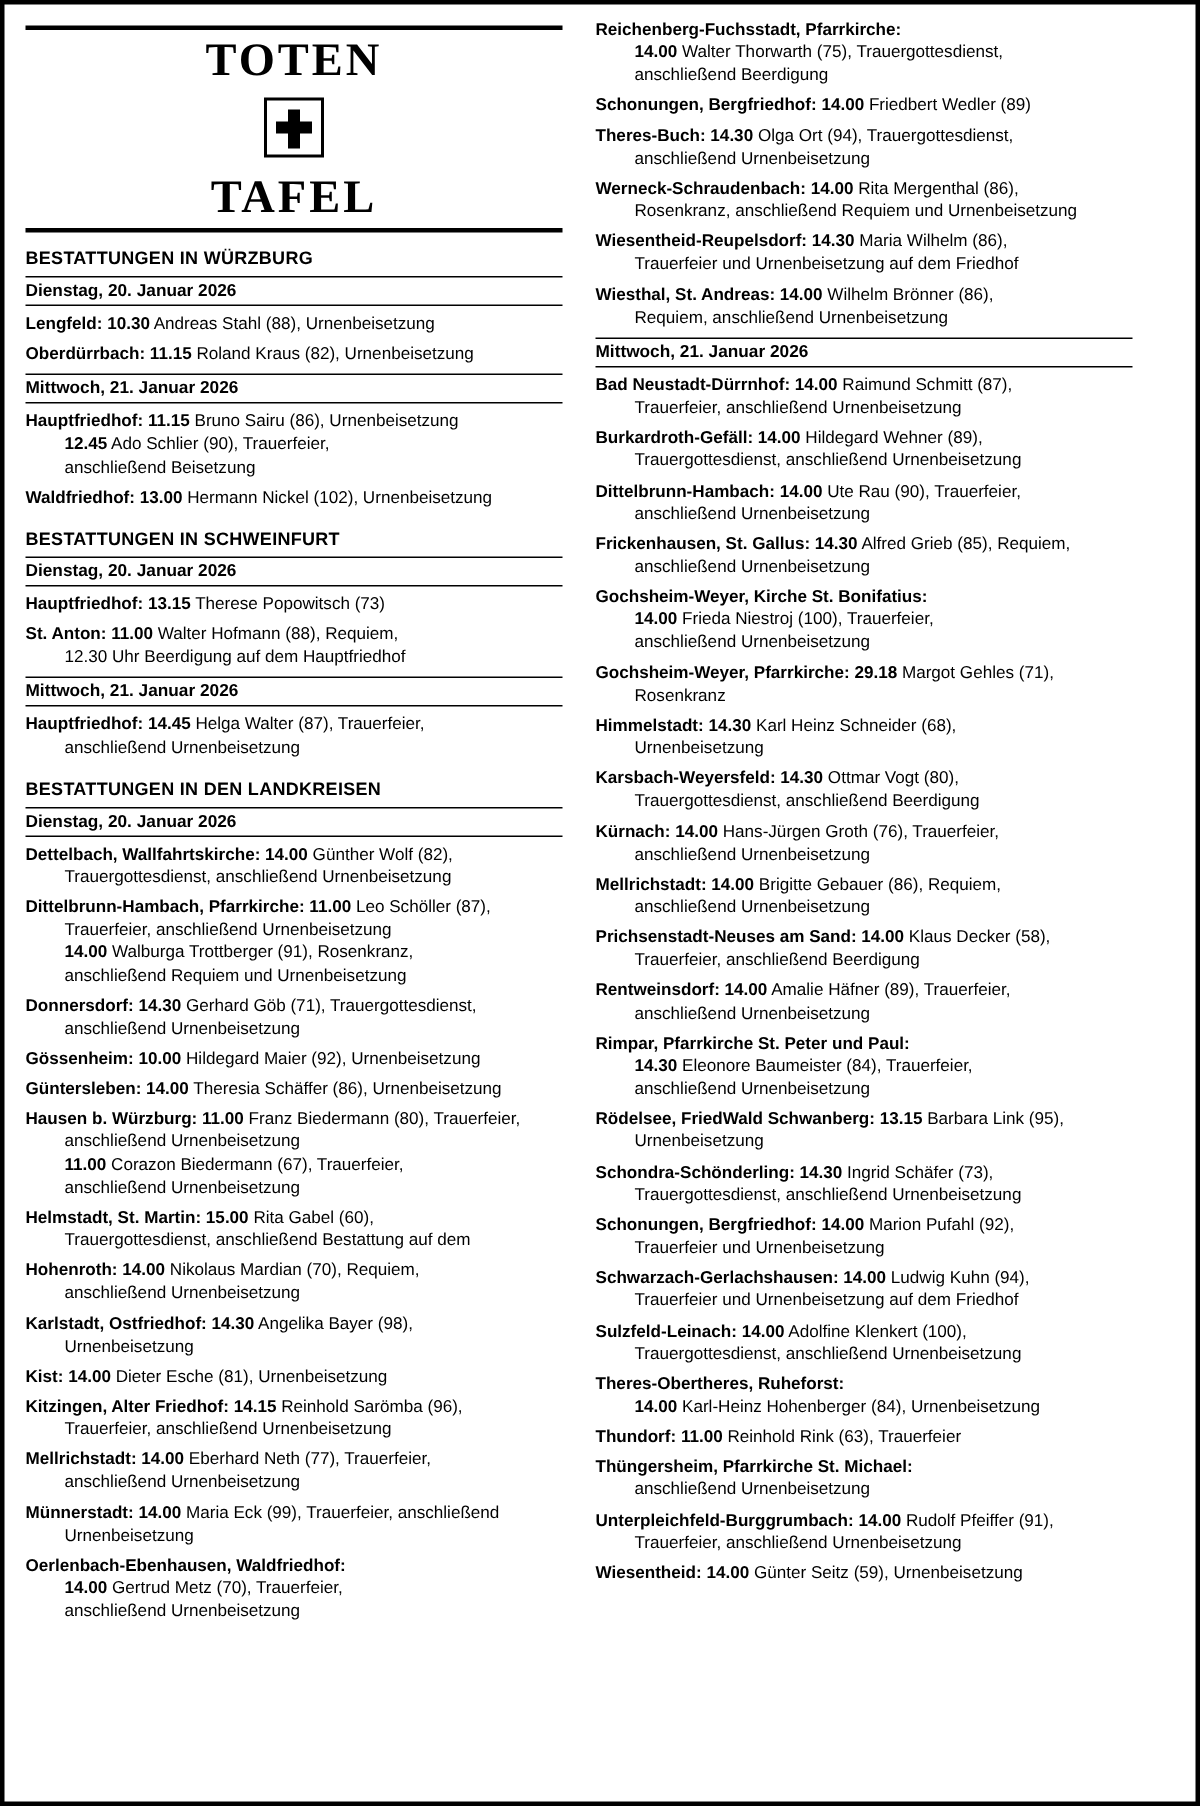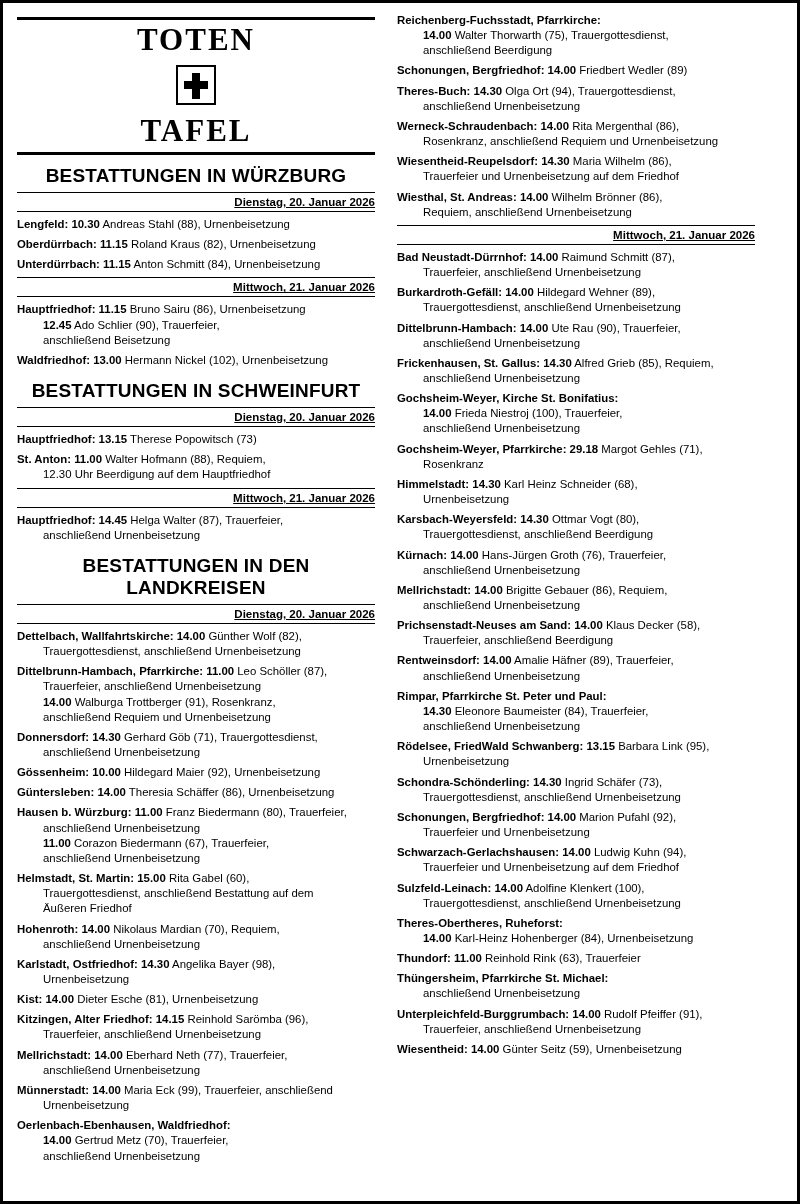--- a/index.html
+++ b/index.html
@@ -63,36 +63,34 @@
     left: 50%; top: 6px;
     transform: translateX(-50%);
   }
   .cross-box:after {
     width: 24px; height: 8px;
     top: 14px; left: 50%;
     transform: translateX(-50%);
   }
   
   .sec-head {
-    text-align: center;
     font-weight: bold;
-    font-size: 19px;
+    font-size: 12px;
     letter-spacing: .2px;
     margin: 12px 0 5px 0;
   }
   .sec-head.first { margin-top: 2px; }
   .date-head {
-    text-align: right;
+    text-align: left;
     font-weight: bold;
     font-size: 11.5px;
     border-top: 1.5px solid #000;
     border-bottom: 1.5px solid #000;
     padding: 3px 0 3px 0;
     margin: 4px 0 5px 0;
-    text-decoration: underline;
   }
   
   .entry {
     font-size: 11.4px;
     line-height: 1.33;
     margin-bottom: 5px;
   }
   .entry .place { font-weight: bold; }
   .entry .time { font-weight: bold; }
   .ind { display: block; padding-left: 26px; }
@@ -112,23 +110,20 @@
       </div>
       <div id="left-body">
           <div class="sec-head first">BESTATTUNGEN IN WÜRZBURG</div>
           <div class="date-head">Dienstag, 20. Januar 2026</div>
           <div class="entry">
             <span class="plain"><span class="place">Lengfeld: 10.30</span><span> Andreas Stahl (88), Urnenbeisetzung</span></span>
           </div>
           <div class="entry">
             <span class="plain"><span class="place">Oberdürrbach: 11.15</span><span> Roland Kraus (82), Urnenbeisetzung</span></span>
           </div>
-          <div class="entry">
-            <span class="plain"><span class="place">Unterdürrbach: 11.15</span><span> Anton Schmitt (84), Urnenbeisetzung</span></span>
-          </div>
           <div class="date-head">Mittwoch, 21. Januar 2026</div>
           <div class="entry">
             <span class="plain"><span class="place">Hauptfriedhof: 11.15</span><span> Bruno Sairu (86), Urnenbeisetzung</span></span>
             <span class="ind"><span class="time">12.45</span><span> Ado Schlier (90), Trauerfeier,</span></span>
             <span class="ind"><span>anschließend Beisetzung</span></span>
           </div>
           <div class="entry">
             <span class="plain"><span class="place">Waldfriedhof: 13.00</span><span> Hermann Nickel (102), Urnenbeisetzung</span></span>
           </div>
           <div class="sec-head">BESTATTUNGEN IN SCHWEINFURT</div>
@@ -169,21 +164,20 @@
           </div>
           <div class="entry">
             <span class="plain"><span class="place">Hausen b. Würzburg: 11.00</span><span> Franz Biedermann (80), Trauerfeier,</span></span>
             <span class="ind"><span>anschließend Urnenbeisetzung</span></span>
             <span class="ind"><span class="time">11.00</span><span> Corazon Biedermann (67), Trauerfeier,</span></span>
             <span class="ind"><span>anschließend Urnenbeisetzung</span></span>
           </div>
           <div class="entry">
             <span class="plain"><span class="place">Helmstadt, St. Martin: 15.00</span><span> Rita Gabel (60),</span></span>
             <span class="ind"><span>Trauergottesdienst, anschließend Bestattung auf dem</span></span>
-            <span class="ind"><span>Äußeren Friedhof</span></span>
           </div>
           <div class="entry">
             <span class="plain"><span class="place">Hohenroth: 14.00</span><span> Nikolaus Mardian (70), Requiem,</span></span>
             <span class="ind"><span>anschließend Urnenbeisetzung</span></span>
           </div>
           <div class="entry">
             <span class="plain"><span class="place">Karlstadt, Ostfriedhof: 14.30</span><span> Angelika Bayer (98),</span></span>
             <span class="ind"><span>Urnenbeisetzung</span></span>
           </div>
           <div class="entry">

